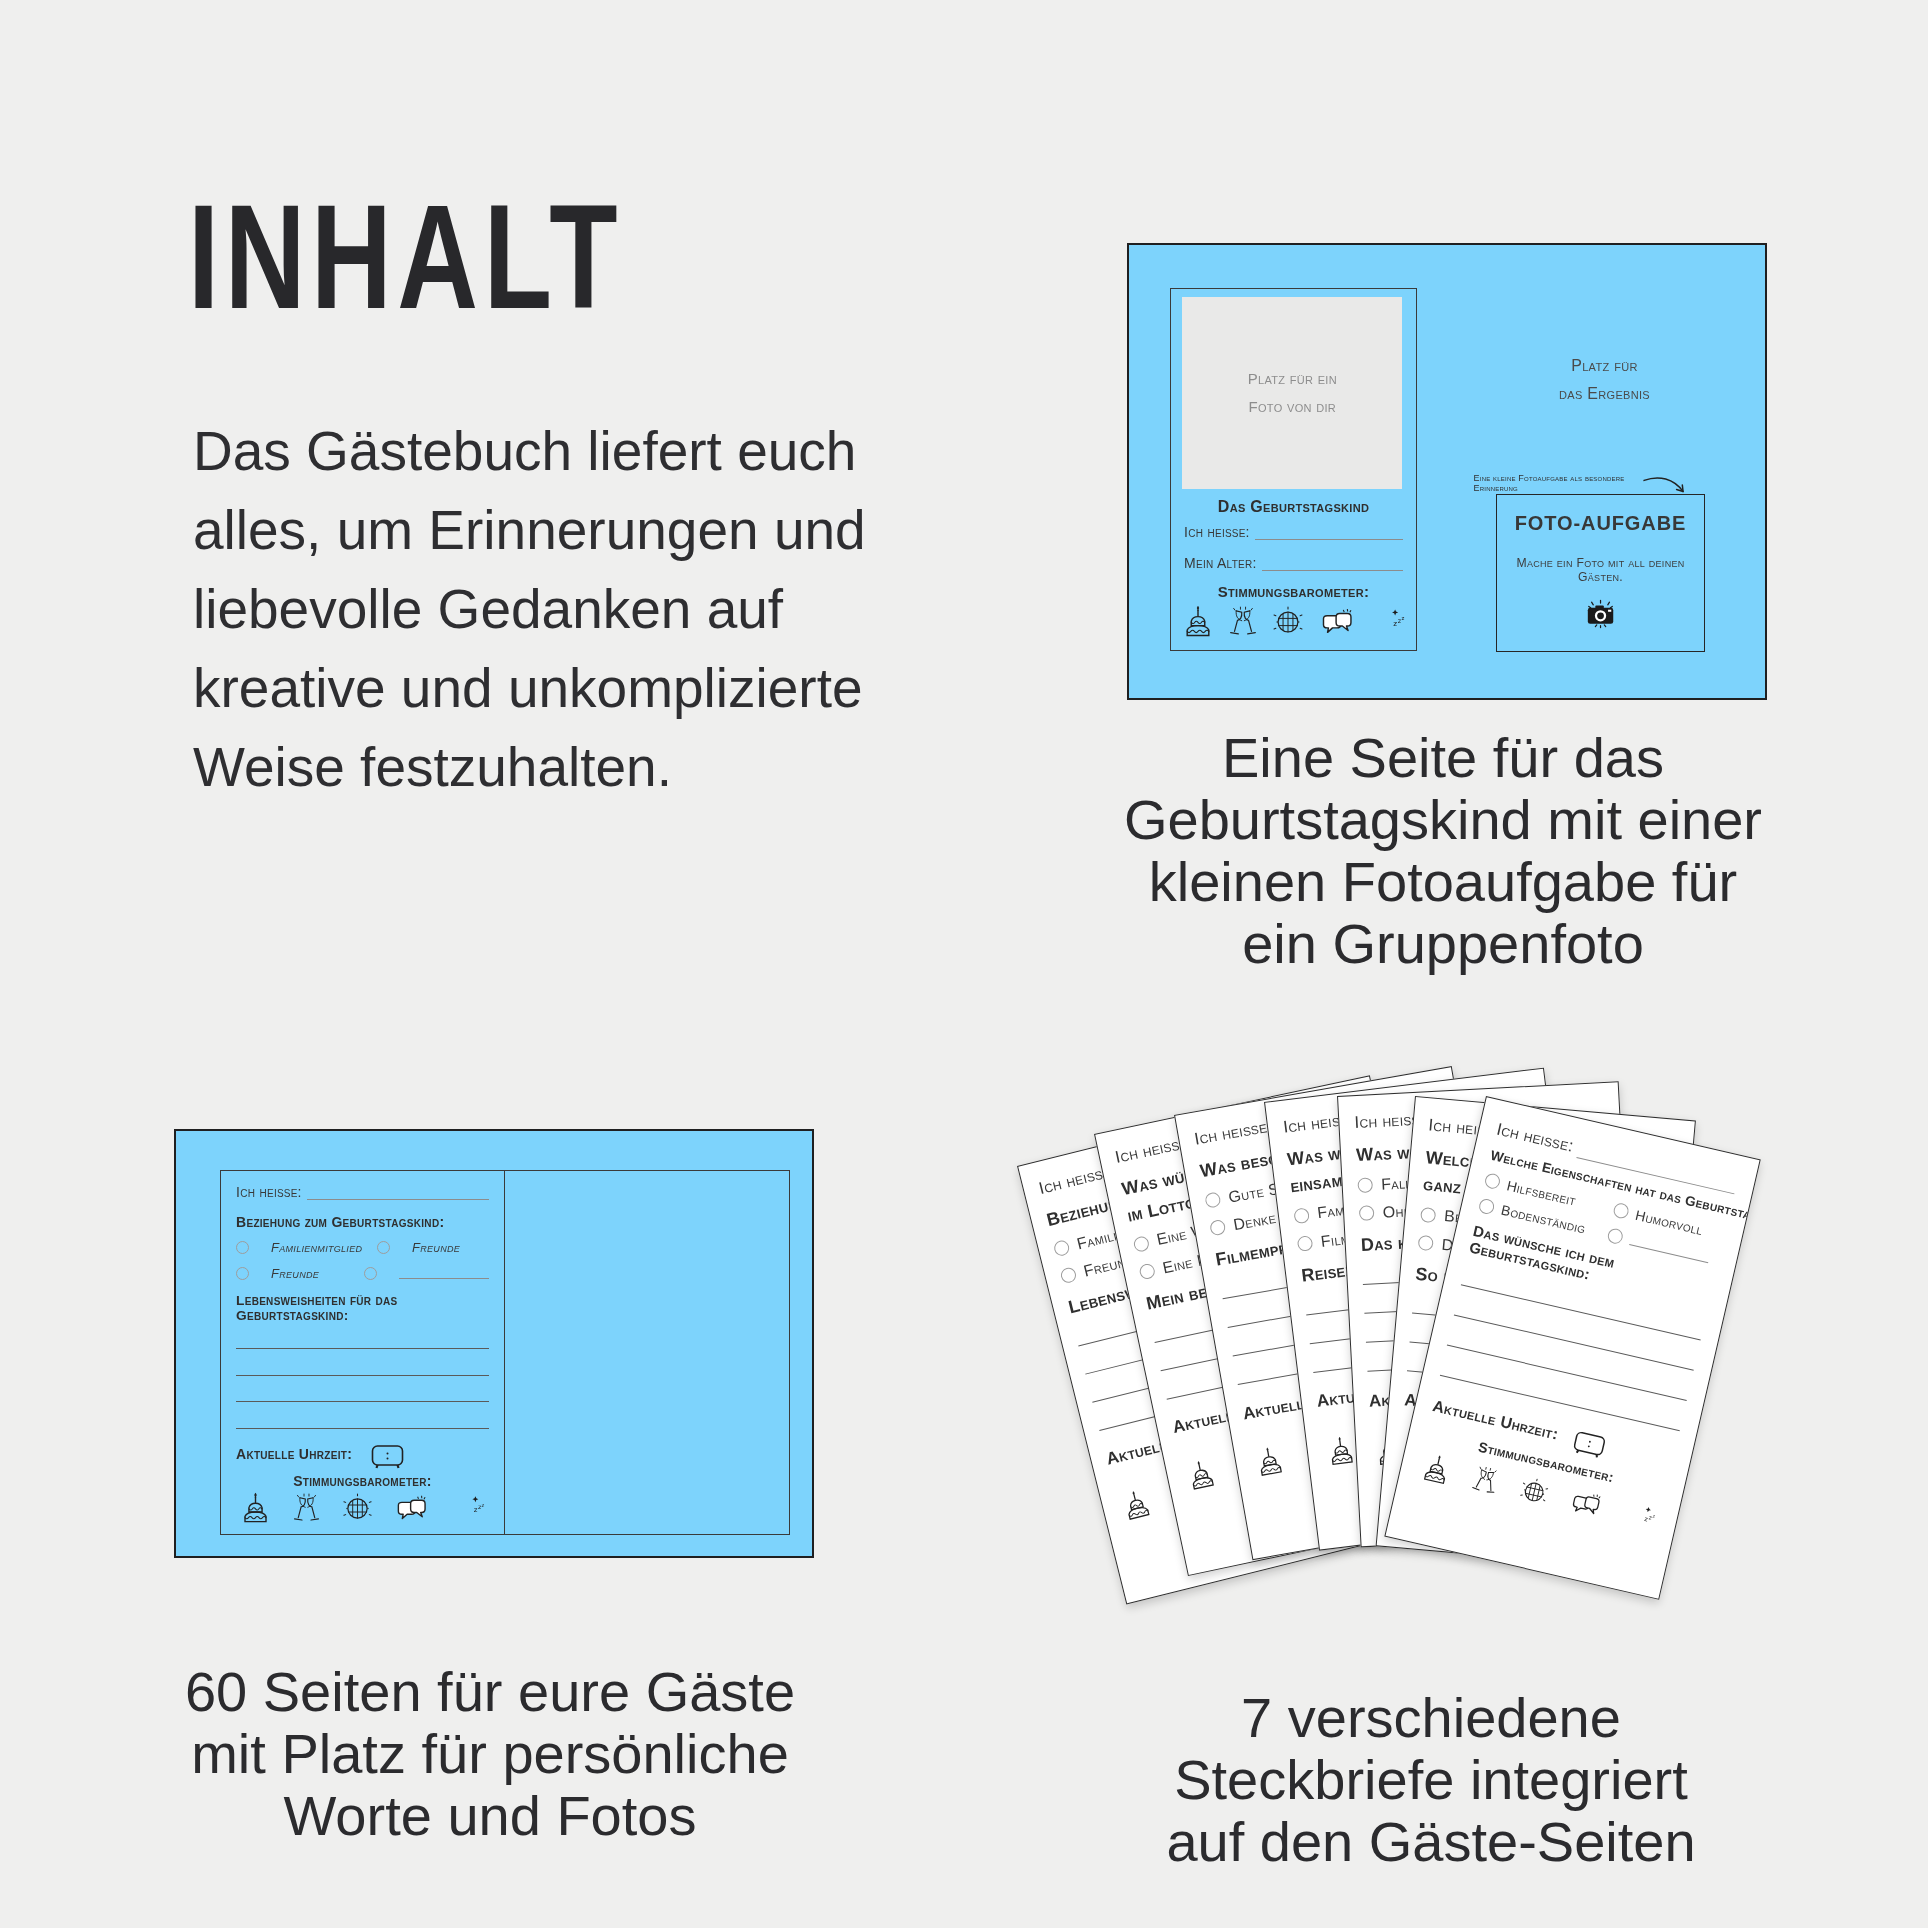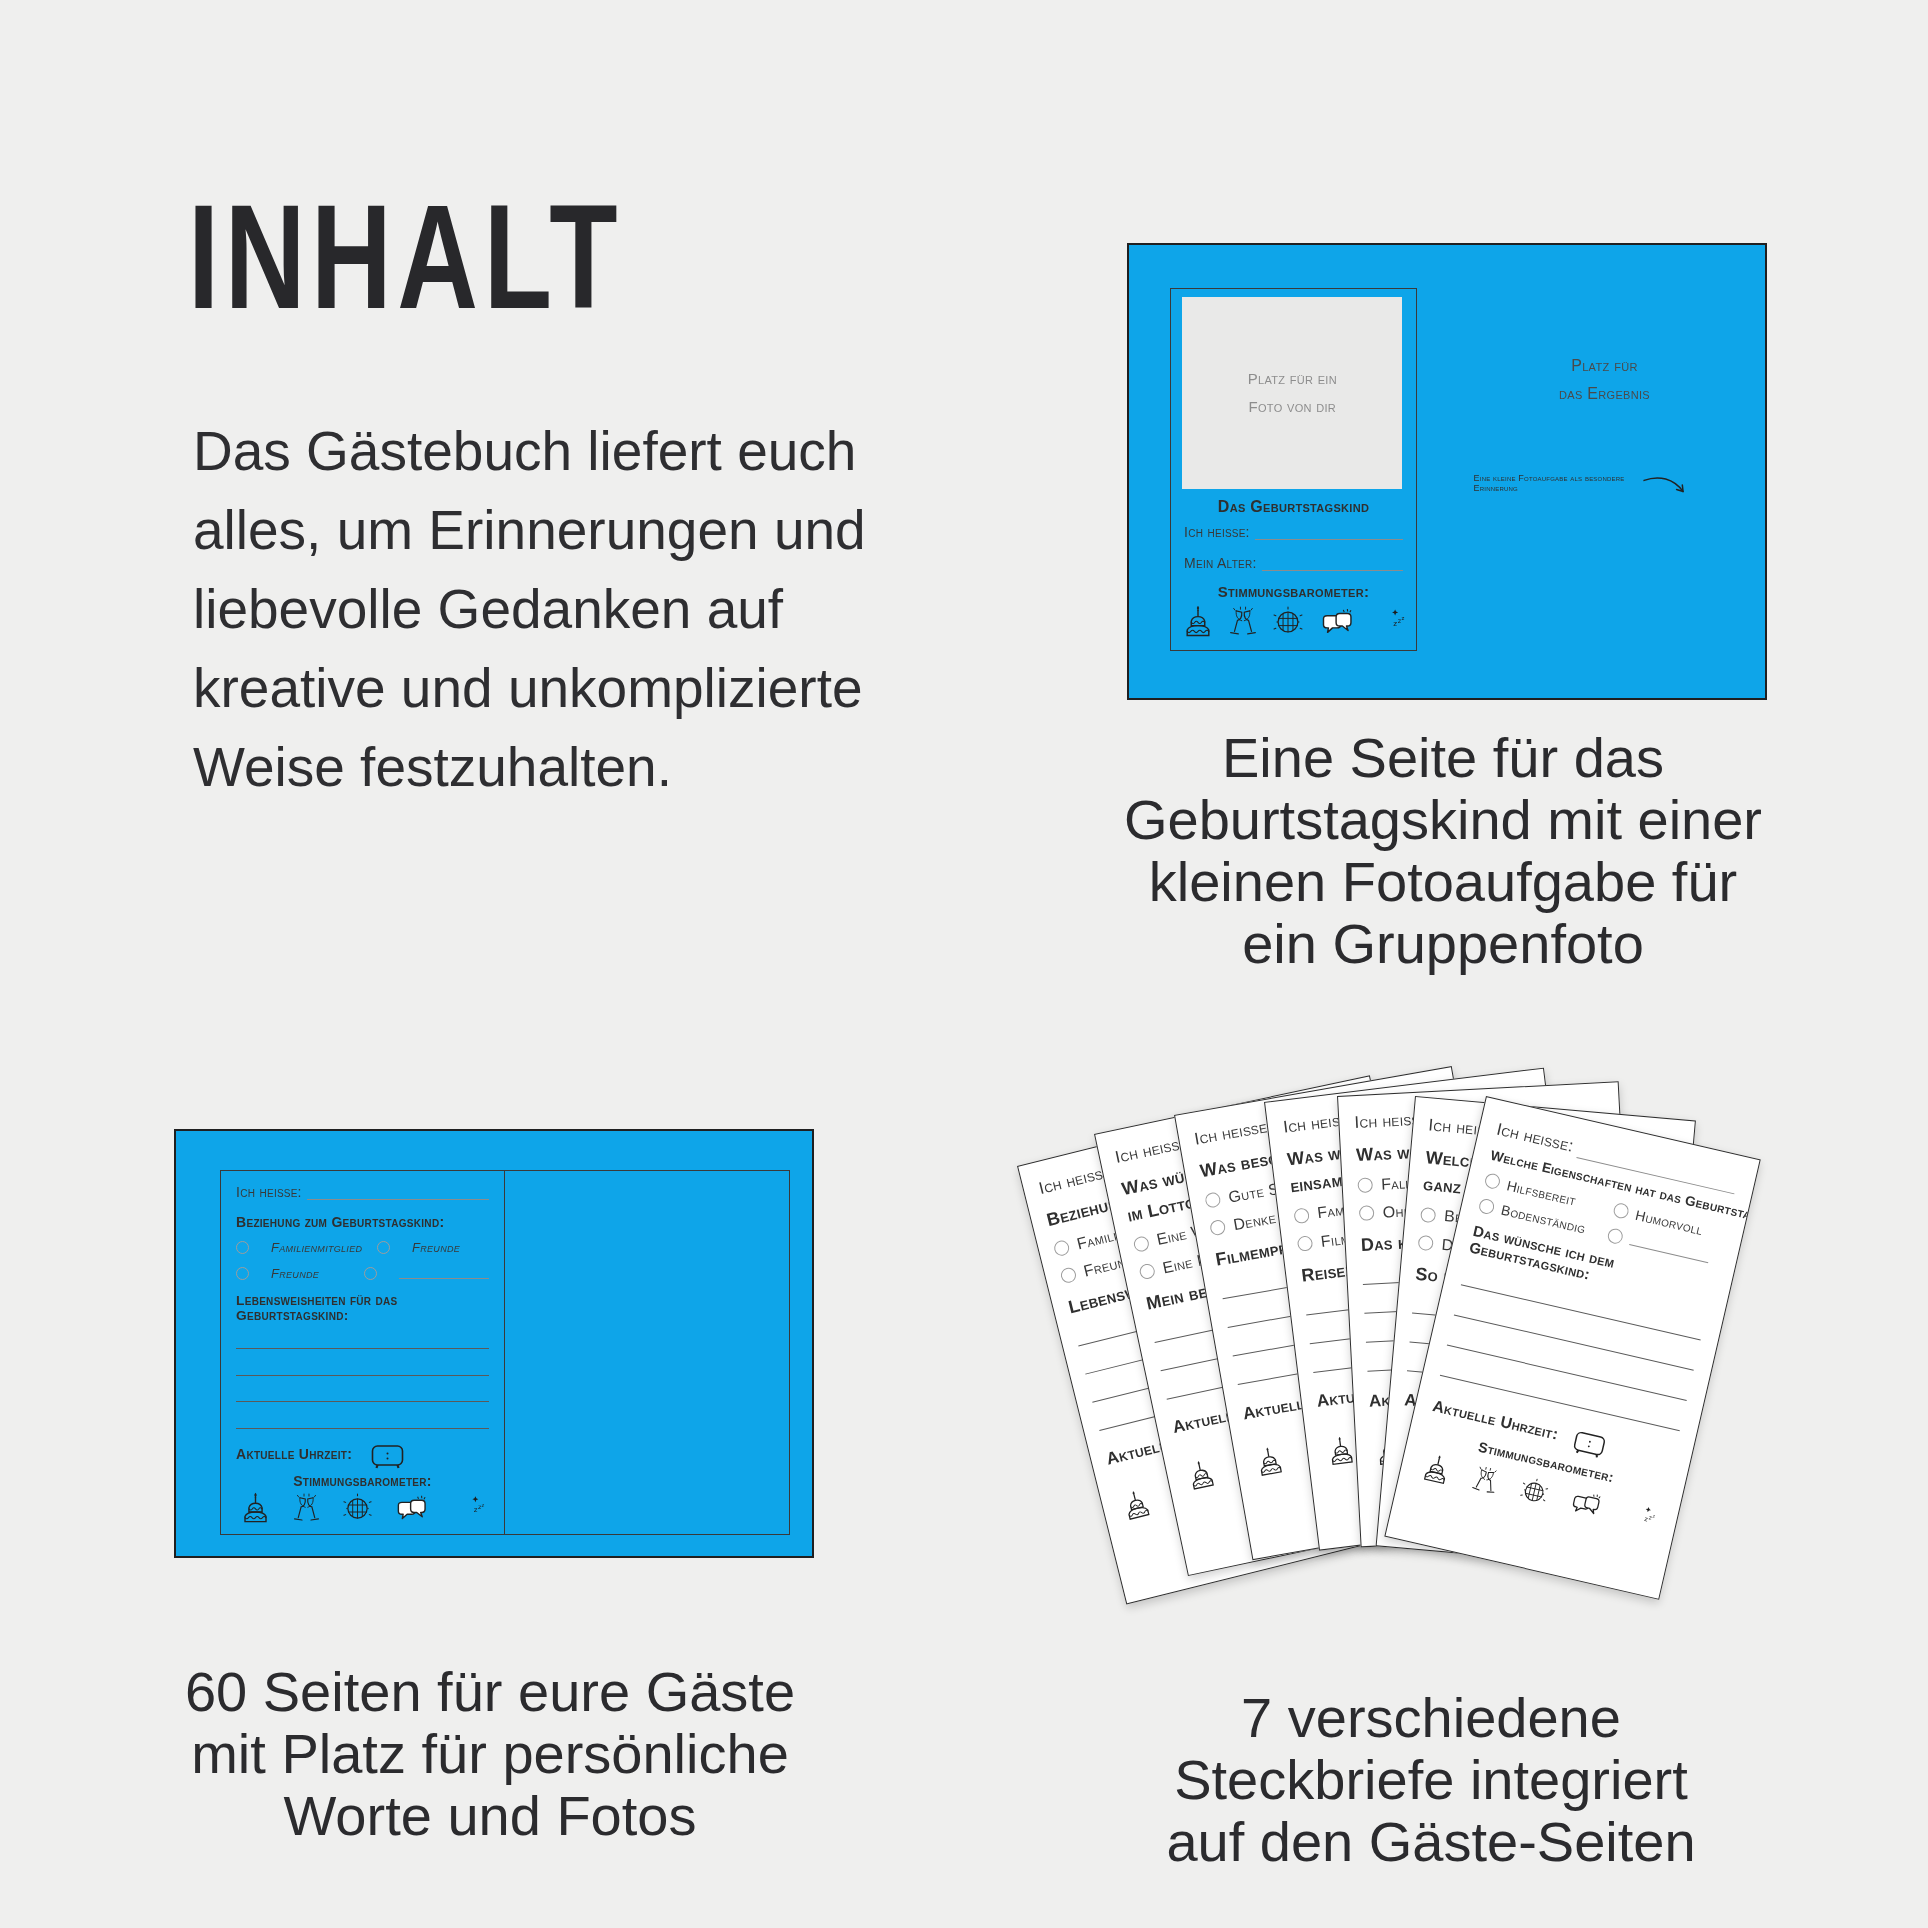--- a/index.html
+++ b/index.html
@@ -12,21 +12,21 @@
     line-height:1.1;transform:scaleX(.75);transform-origin:left top;color:#28282b;}
   #intro-text{left:193px;top:412px;font-size:55px;line-height:79px;font-weight:400;color:#2e2e31;}
 
   
   .caption{font-size:56px;line-height:62px;font-weight:500;text-align:center;color:#2b2b2e;}
   #caption-birthday{left:972px;top:727px;width:942px;}
   #caption-guests{left:19px;top:1661px;width:942px;}
   #caption-stack{left:960px;top:1687px;width:942px;}
 
   
-  .panel{background:#0ea5e9;border:2.8px solid #1f1f20;box-sizing:border-box;padding-left:36px;}
+  .panel{background:#7dd3fc;border:2.8px solid #1f1f20;box-sizing:border-box;padding-left:36px;}
   .hand{font-variant:small-caps;letter-spacing:0.3px;color:#383838;}
   .semib{font-weight:600;color:#2f2f2f;}
   .uline{flex:1;border-bottom:1.4px solid #8c8c8c;height:12.2px;margin-left:5.6px;}
   .rline{border-bottom:1.2px solid #5a5a5a;}
   .radio{display:inline-block;width:13px;height:13px;border:1.4px solid #9d9d9d;
     border-radius:50%;box-sizing:border-box;flex:none;}
   .frow{display:flex;align-items:flex-end;}
   .icons-row{display:flex;justify-content:space-between;align-items:flex-end;}
   .ic{display:block;}
 
@@ -202,20 +202,27 @@
   <div id="bs-right-page">
     <div id="bs-result" class="hand preline">Platz für
 das Ergebnis</div>
     <div id="bs-note-row">
       <div id="bs-note" class="hand">Eine kleine Fotoaufgabe als besondere Erinnerung</div>
       <svg width="49" height="26" viewBox="0 0 52 28">
         <path d="M4 8 C20 2 36 6 46 20" fill="none" stroke="#222" stroke-width="1.6" stroke-linecap="round"></path>
         <path d="M46 20 l-7 -2.2 M46 20 l-.8 -7" fill="none" stroke="#222" stroke-width="1.6" stroke-linecap="round"></path>
       </svg>
     </div>
+    <div id="bs-task-box">
+      <div id="bs-task-title" class="hand">FOTO-AUFGABE</div>
+      <div id="bs-task-text" class="hand">Mache ein Foto mit all deinen Gästen.</div>
+      <svg id="bs-camera" class="ic" width="34" height="32" viewBox="0 0 36 34">
+          <use href="#i-camera"></use>
+        </svg>
+    </div>
   </div>
 </div>
 <div id="caption-birthday" class="abs caption preline">Eine Seite für das
 Geburtstagskind mit einer
 kleinen Fotoaufgabe für
 ein Gruppenfoto</div>
 
 <div id="guest-spread" class="abs panel">
   <div id="gs-inner">
     <div id="gs-divider"></div>

